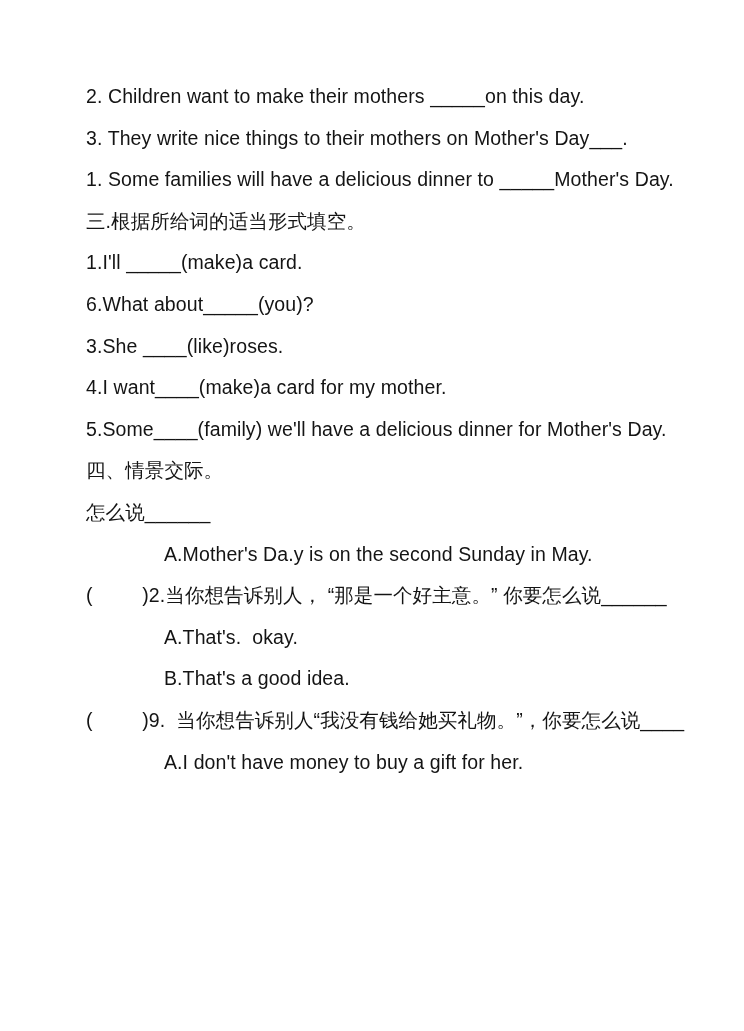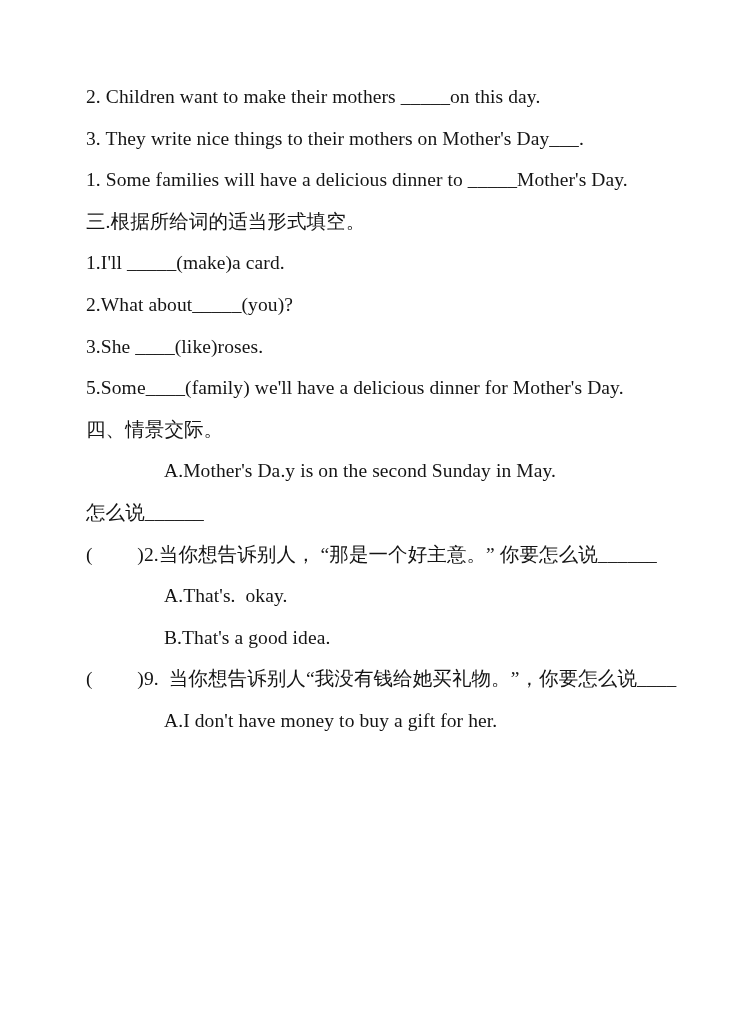--- a/index.html
+++ b/index.html
@@ -6,21 +6,21 @@
     margin: 0;
     padding: 0;
     background: #ffffff;
   }
   .page {
     position: relative;
     width: 744px;
     height: 949px;
     background: #ffffff;
     overflow: hidden;
-    font-family: Liberation Serif, serif;
+    font-family: Liberation Sans, sans-serif;
     color: #141414;
   }
   .doc {
     position: absolute;
     top: 76px;
     left: 0;
     right: 0;
   }
   .line {
     white-space: pre-wrap;
@@ -38,25 +38,26 @@
 </head>
 <body>
 
 <div class="page">
   <div class="doc">
     <div class="line">2. Children want to make their mothers _____on this day.</div>
     <div class="line">3. They write nice things to their mothers on Mother's Day___.</div>
     <div class="line">1. Some families will have a delicious dinner to _____Mother's Day.</div>
     <div class="line">三.根据所给词的适当形式填空。</div>
     <div class="line">1.I'll _____(make)a card.</div>
-    <div class="line">2.What about_____(you)?</div>
+    <div class="line">6.What about_____(you)?</div>
     <div class="line">3.She ____(like)roses.</div>
+    <div class="line">4.I want____(make)a card for my mother.</div>
     <div class="line">5.Some____(family) we'll have a delicious dinner for Mother's Day.</div>
     <div class="line">四、情景交际。</div>
+    <div class="line">怎么说______</div>
     <div class="line option">A.Mother's Da.y is on the second Sunday in May.</div>
-    <div class="line">怎么说______</div>
     <div class="line">(         )2.当你想告诉别人， “那是一个好主意。” 你要怎么说______</div>
     <div class="line option">A.That's.  okay.</div>
     <div class="line option">B.That's a good idea.</div>
     <div class="line">(         )9.  当你想告诉别人“我没有钱给她买礼物。”，你要怎么说____</div>
     <div class="line option">A.I don't have money to buy a gift for her.</div>
   </div>
 </div>
 
 </body></html>

